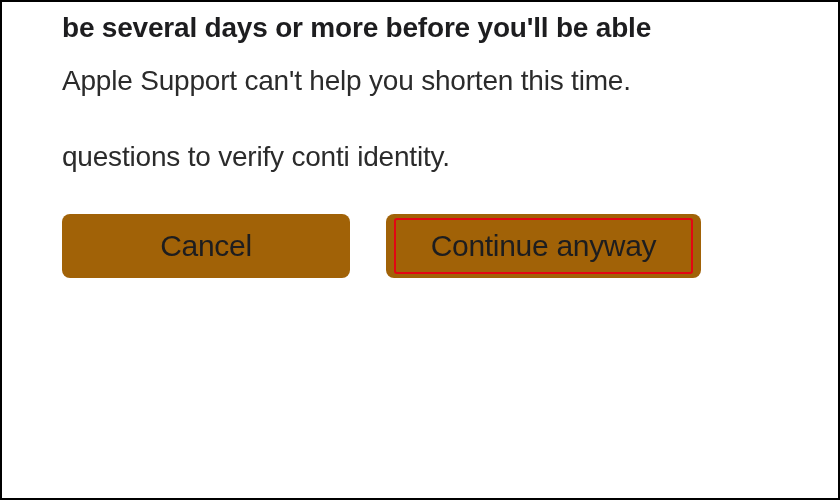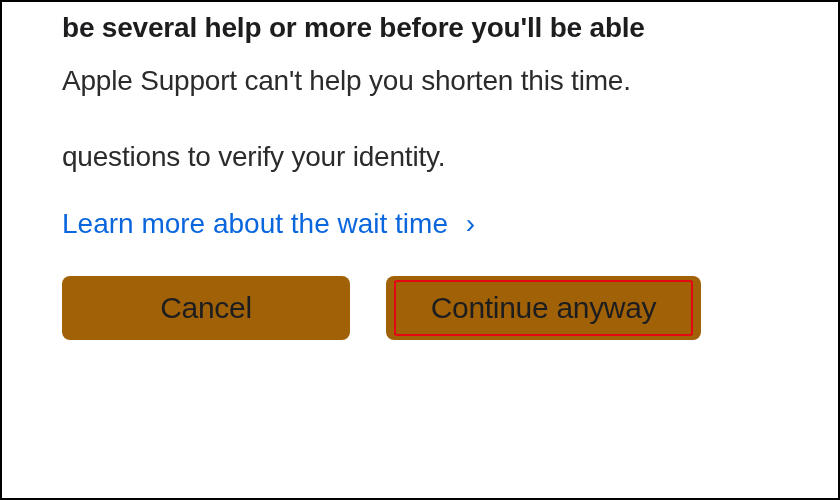--- a/index.html
+++ b/index.html
@@ -78,33 +78,27 @@
       border: 2px solid #e30613;
       border-radius: 3px;
       pointer-events: none;
     }
   </style>
 </head>
 <body>
 
 <div class="dialog">
 
-  <div class="body-text bold-line">be several help or more before you'll be able</div>
+  <div class="body-text bold-line">be several days or more before you'll be able</div>
   <div class="body-text para1">Apple Support can't help you shorten this time.</div>
 
   <div class="body-text para2">
-    <div>questions to verify your identity.</div>
+    <div>questions to verify conti identity.</div>
   </div>
 
-  <div class="link-row">
-    <a class="link">
-      <span>Learn more about the wait time</span>
-      <span class="chev">›</span>
-    </a>
-  </div>
 
   <div class="button-row">
     <button class="btn btn-cancel">Cancel</button>
     <button class="btn btn-continue">
       <span>Continue anyway</span>
       <span class="highlight-box"></span>
     </button>
   </div>
 
 </div>

